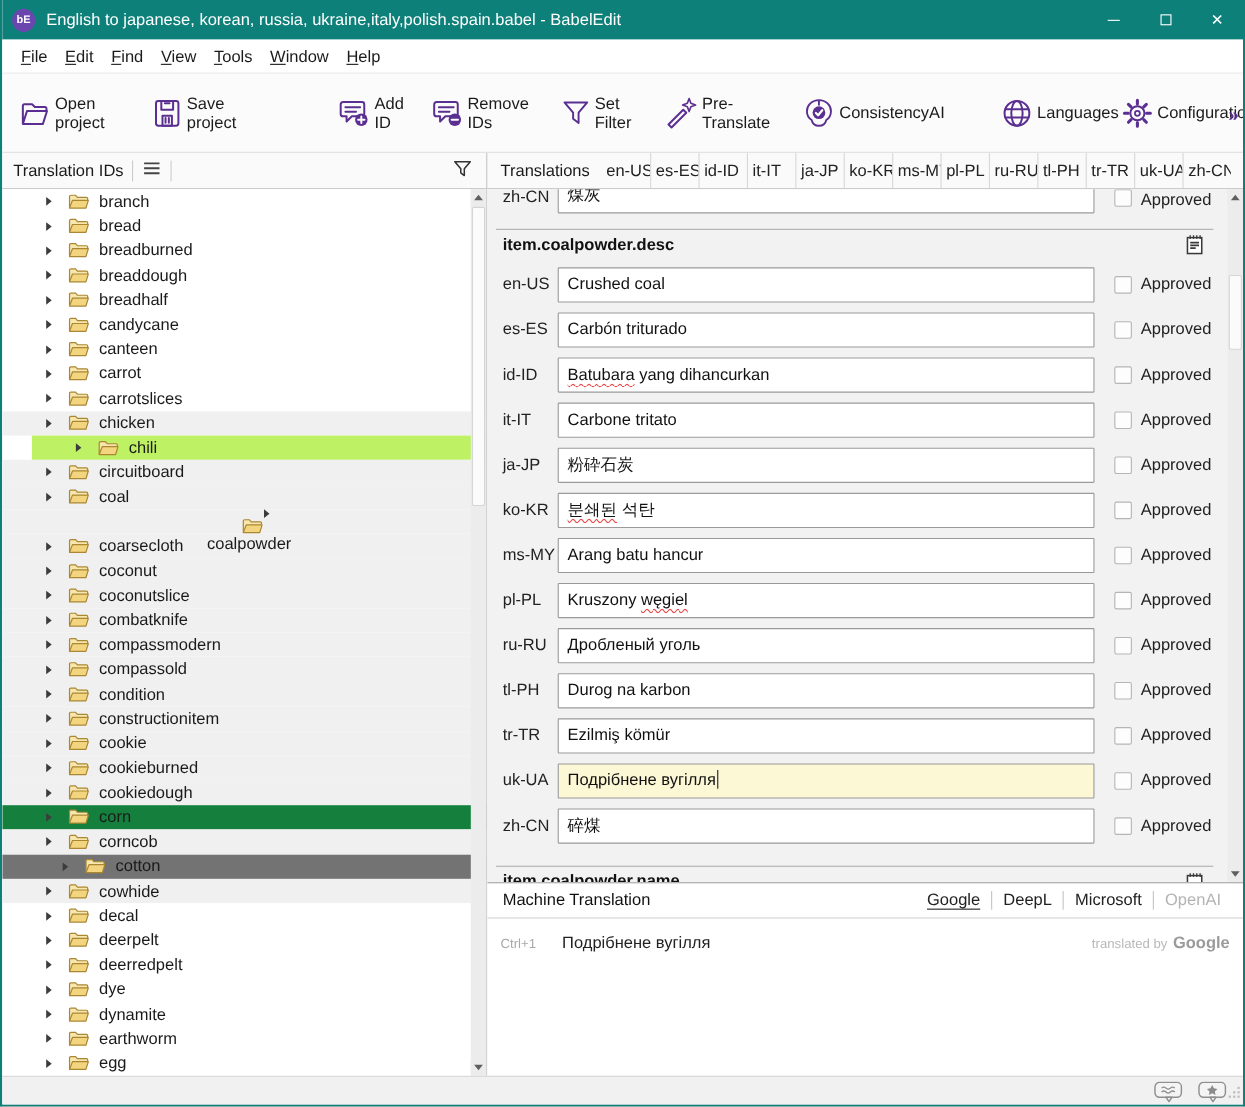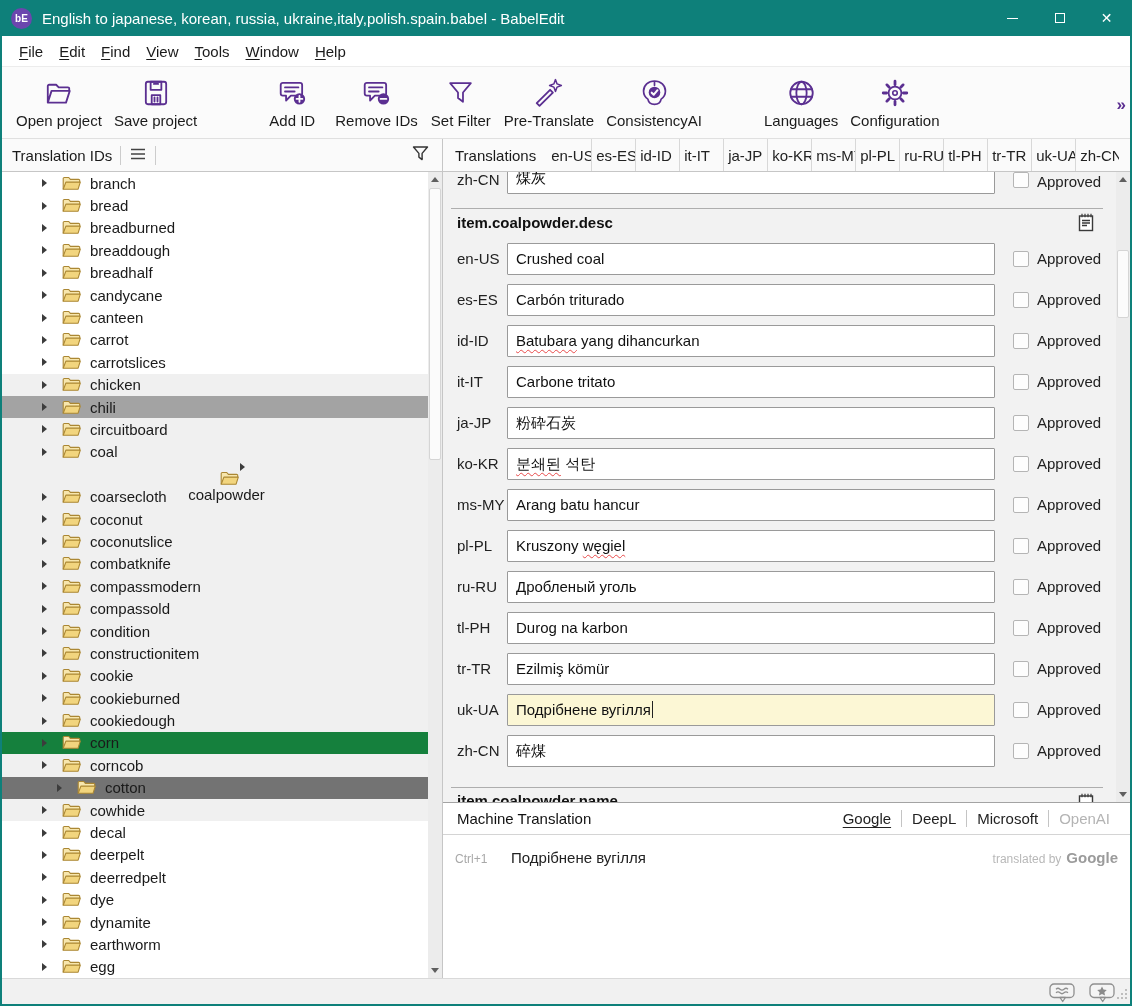--- a/index.html
+++ b/index.html
@@ -17,21 +17,21 @@
   .glyph-min{width:11px;height:0;border-top:1.4px solid #fff}
   .glyph-max{width:10px;height:10px;border:1.4px solid #fff}
   .glyph-close{font-size:14px;color:#fff;line-height:1}
   
   .menubar{height:30px;background:#fff;display:flex;align-items:center;padding-left:9px;font-size:15px;color:#1a1a1a}
   .menu-item{padding:4px 8px}
   .menu-item u{text-decoration:underline;text-underline-offset:2px}
   
   .toolbar{position:relative;height:73px;background:#fbfbfb;border-top:1px solid #ececec;border-bottom:1px solid #e0e0e0;
     display:flex;align-items:center;padding-left:14px}
-  .tb-item{display:flex;flex-direction:column;align-items:center;gap:3px;font-size:15px;color:#1b1b1b;margin-left:12px;min-width:62px}
+  .tb-item{display:flex;align-items:center;gap:3px;font-size:15px;color:#1b1b1b;margin-left:12px;min-width:62px}
   .tb-item:nth-of-type(1){margin-left:0}
   .tb-item:nth-of-type(3){margin-left:64px}
   .tb-item:nth-of-type(8){margin-left:62px}
   .tb-icon{height:32px;display:flex;align-items:center;justify-content:center}
   .tb-overflow{position:absolute;right:4px;top:28px;color:#5B2F91;font-size:17px;font-weight:bold}
   
   .headers{height:33px;display:flex;background:#fafafa;border-bottom:1px solid #c6c6c6;font-size:15px;color:#1a1a1a}
   .left-header{width:441px;border-right:1px solid #c6c6c6;display:flex;align-items:center;padding:0 10px;gap:8px}
   .vsep{width:1px;height:19px;background:#ccc}
   .spacer{flex:1}
@@ -348,21 +348,21 @@
           <div class="tree-row hl" style="background: rgb(240, 240, 240);">
             <span class="caret"></span>
             <span class="tree-folder">
               <svg width="19" height="15" viewBox="0 0 19 15">
                 <path d="M1.2 13.2 V2.6 a1.1 1.1 0 0 1 1.1-1.1 h4.4 l1.7 1.9 h8.2 a1.1 1.1 0 0 1 1.1 1.1 v1.6" fill="#f7e6ad" stroke="#ab8733" stroke-width="1.1"></path>
                 <path d="M3.9 6.1 h14.4 l-2.2 7.1 H1.2 z" fill="#f2d57e" stroke="#ab8733" stroke-width="1.1" stroke-linejoin="round"></path>
               </svg>
             </span>
             <span class="tree-label">chicken</span>
           </div>
-          <div class="tree-row hl" style="background: #a3a3a3;">
+          <div class="tree-row hl" style="background: #bef264; margin-left: 27px;">
             <span class="caret"></span>
             <span class="tree-folder">
               <svg width="19" height="15" viewBox="0 0 19 15">
                 <path d="M1.2 13.2 V2.6 a1.1 1.1 0 0 1 1.1-1.1 h4.4 l1.7 1.9 h8.2 a1.1 1.1 0 0 1 1.1 1.1 v1.6" fill="#f7e6ad" stroke="#ab8733" stroke-width="1.1"></path>
                 <path d="M3.9 6.1 h14.4 l-2.2 7.1 H1.2 z" fill="#f2d57e" stroke="#ab8733" stroke-width="1.1" stroke-linejoin="round"></path>
               </svg>
             </span>
             <span class="tree-label">chili</span>
           </div>
           <div class="tree-row hl" style="background: rgb(240, 240, 240);">

